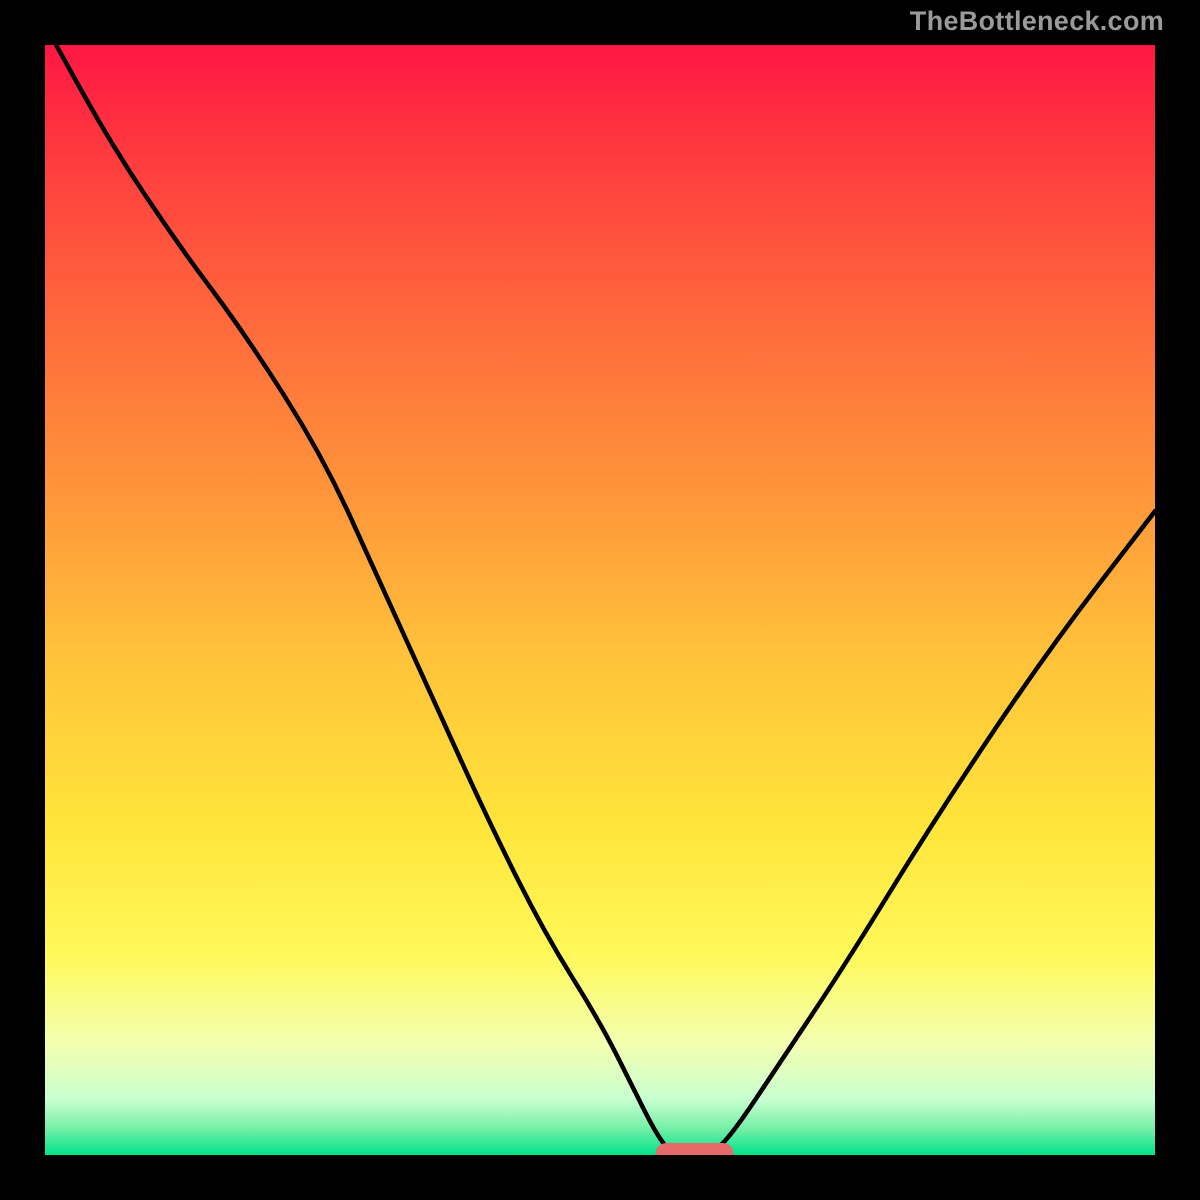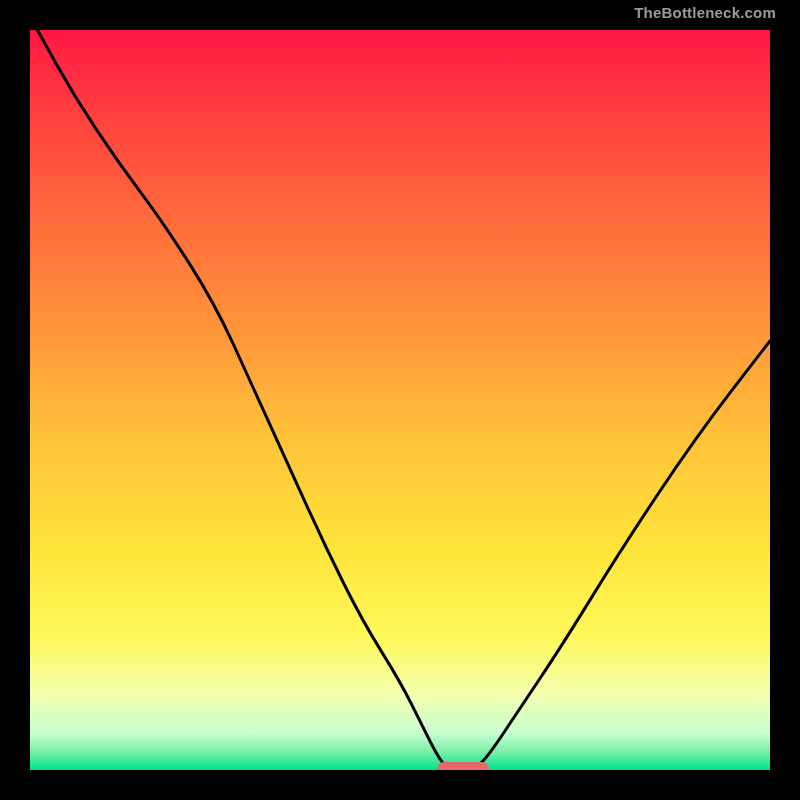--- a/index.html
+++ b/index.html
@@ -44,21 +44,21 @@
     position: absolute;
     height: 14px;
     border-radius: 7px;
     background: #e66a6a;
   }
   .watermark {
     position: absolute;
     top: 4px;
     right: 24px;
     font-family: Arial, Helvetica, sans-serif;
-    font-size: 15px;
+    font-size: 18px;
     font-weight: 600;
     color: #9a9a9a;
     letter-spacing: 0.2px;
   }
 </style>
 </head>
 <body>
 
 <div class="frame">
 

